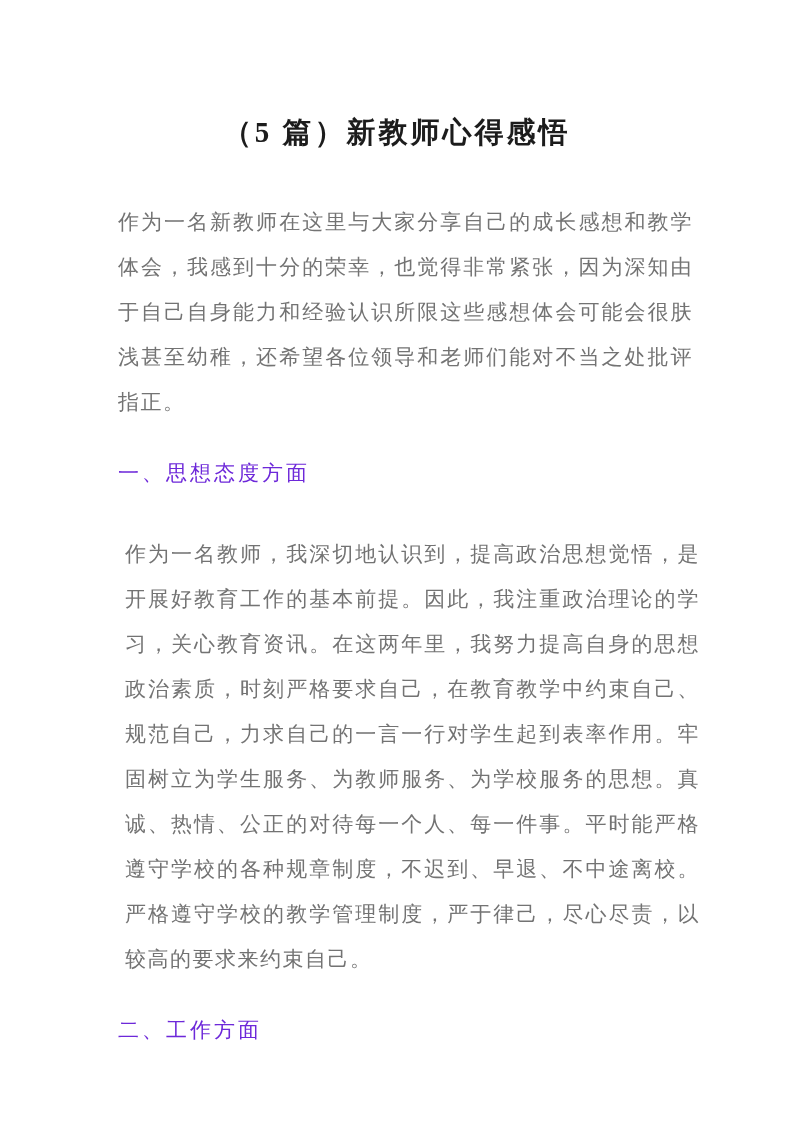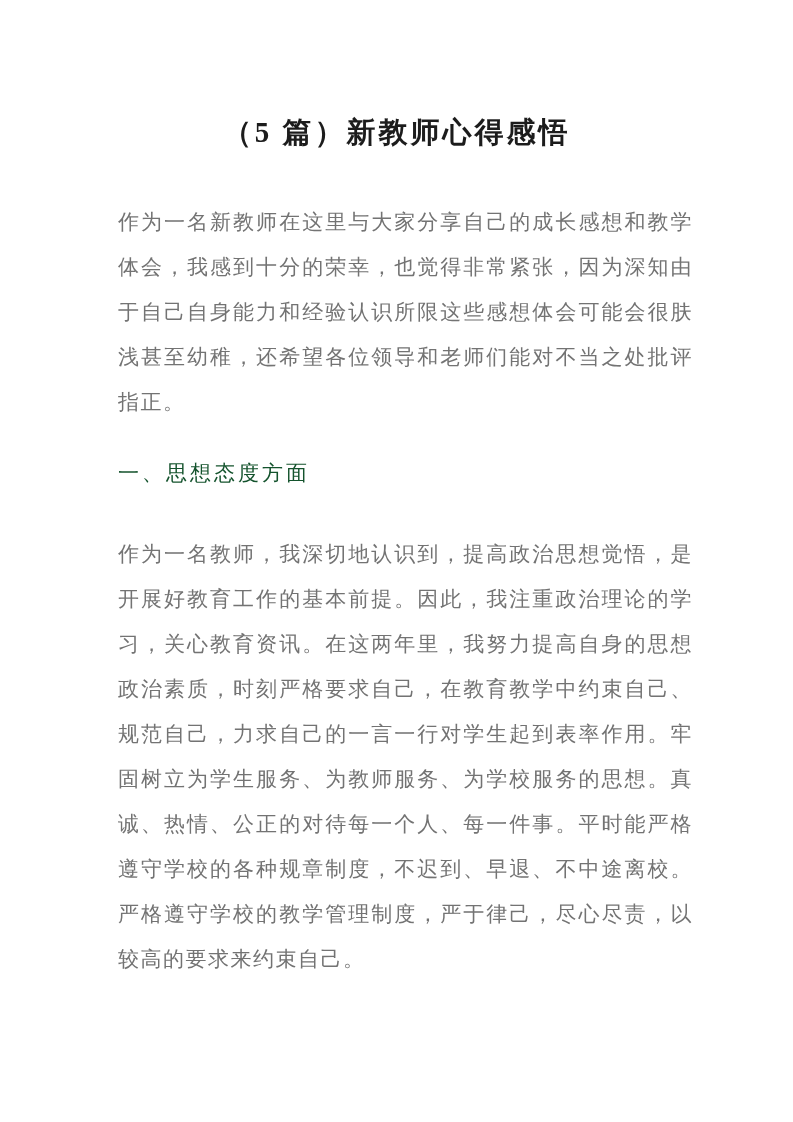--- a/index.html
+++ b/index.html
@@ -43,35 +43,37 @@
     text-align: justify;
     text-justify: inter-ideograph;
     color: #737373;
     width: 575px;
   }
   .section-heading {
     margin-top: 30px;
     font-size: 21px;
     line-height: 45px;
     letter-spacing: 3px;
-    color: #14532d;
+    color: #6d28d9;
   }
   .body-paragraph + .section-heading {
     margin-top: 26px;
   }
   .section-heading + .body-paragraph {
     margin-top: 36px;
+    margin-left: 7px;
   }
 </style>
 </head>
 <body>
 
 <div class="page">
   <h1 class="doc-title"><span>（5 篇）新教师心得感悟</span></h1>
 
 
   <p class="body-paragraph">作为一名新教师在这里与大家分享自己的成长感想和教学体会，我感到十分的荣幸，也觉得非常紧张，因为深知由于自己自身能力和经验认识所限这些感想体会可能会很肤浅甚至幼稚，还希望各位领导和老师们能对不当之处批评指正。</p>
 
   <div class="section-heading">一、思想态度方面</div>
 
   <p class="body-paragraph">作为一名教师，我深切地认识到，提高政治思想觉悟，是开展好教育工作的基本前提。因此，我注重政治理论的学习，关心教育资讯。在这两年里，我努力提高自身的思想政治素质，时刻严格要求自己，在教育教学中约束自己、规范自己，力求自己的一言一行对学生起到表率作用。牢固树立为学生服务、为教师服务、为学校服务的思想。真诚、热情、公正的对待每一个人、每一件事。平时能严格遵守学校的各种规章制度，不迟到、早退、不中途离校。严格遵守学校的教学管理制度，严于律己，尽心尽责，以较高的要求来约束自己。</p>
 
+  <div class="section-heading">二、工作方面</div>
 </div>
 
 </body></html>

